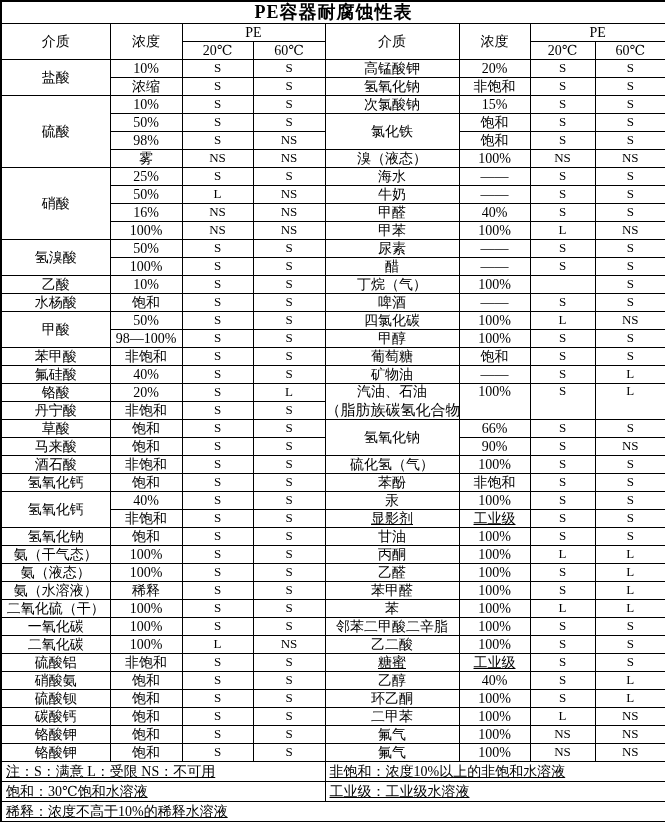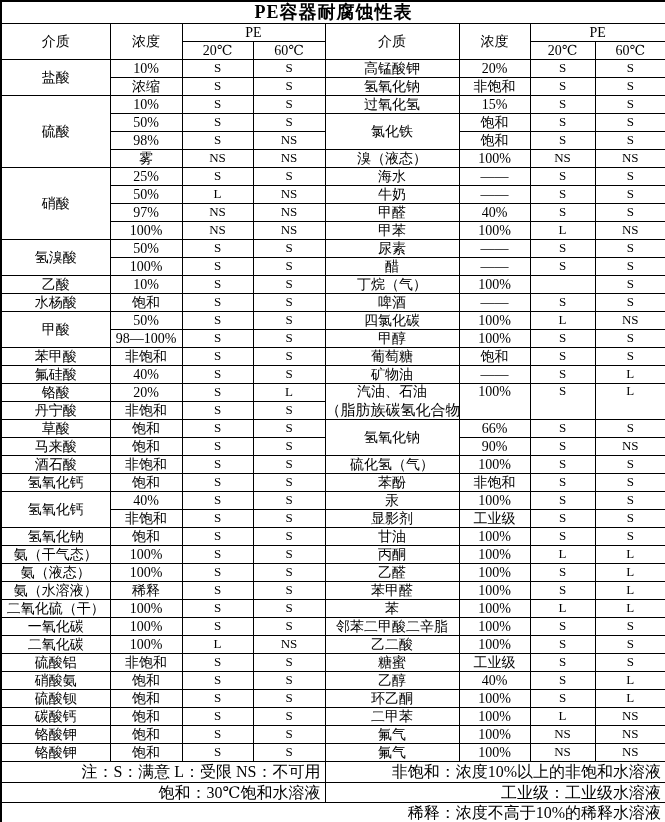--- a/index.html
+++ b/index.html
@@ -7,22 +7,22 @@
   table{border-collapse:collapse;table-layout:fixed;width:665px;
         font-family:"Liberation Serif","DejaVu Serif",serif;color:#000;
         border:2px solid #000}
   td{border:1px solid #000;text-align:center;vertical-align:middle;
      padding:0;font-size:14px;height:17px;overflow:hidden;white-space:nowrap;
      line-height:1.1}
   td.title-cell{font-size:18px;font-weight:bold;height:21px;letter-spacing:1px}
   td.hdr{font-size:14px}
   td.medium-cell,td.concentration-cell{font-size:14px}
   td.rating{font-size:13px;font-family:"Liberation Serif","DejaVu Serif",serif}
-  td.note{text-align:right;padding:1px 4px;height:17px;font-size:16px}
-  .u{}
+  td.note{text-align:left;padding:1px 4px;height:17px;font-size:14px}
+  .u{text-decoration:underline}
   .vtop{vertical-align:top}
   td .line2{font-size:15px;line-height:1.2}
   td .line1{line-height:1.2}
 </style>
 </head>
 <body>
 
 <div class="page">
   <table>
     <colgroup>
@@ -72,21 +72,21 @@
           <td class="medium-cell">氢氧化钠</td>
           <td class="concentration-cell">非饱和</td>
           <td class="rating">S</td>
           <td class="rating">S</td>
         </tr>
         <tr>
           <td class="medium-cell" rowspan="4">硫酸</td>
           <td class="concentration-cell">10%</td>
           <td class="rating">S</td>
           <td class="rating">S</td>
-          <td class="medium-cell">过氧化氢</td>
+          <td class="medium-cell">次氯酸钠</td>
           <td class="concentration-cell">15%</td>
           <td class="rating">S</td>
           <td class="rating">S</td>
         </tr>
         <tr>
           <td class="concentration-cell">50%</td>
           <td class="rating">S</td>
           <td class="rating">S</td>
           <td class="medium-cell" rowspan="2">氯化铁</td>
           <td class="concentration-cell">饱和</td>
@@ -123,21 +123,21 @@
         <tr>
           <td class="concentration-cell">50%</td>
           <td class="rating">L</td>
           <td class="rating">NS</td>
           <td class="medium-cell">牛奶</td>
           <td class="concentration-cell">——</td>
           <td class="rating">S</td>
           <td class="rating">S</td>
         </tr>
         <tr>
-          <td class="concentration-cell">97%</td>
+          <td class="concentration-cell">16%</td>
           <td class="rating">NS</td>
           <td class="rating">NS</td>
           <td class="medium-cell">甲醛</td>
           <td class="concentration-cell">40%</td>
           <td class="rating">S</td>
           <td class="rating">S</td>
         </tr>
         <tr>
           <td class="concentration-cell">100%</td>
           <td class="rating">NS</td>

